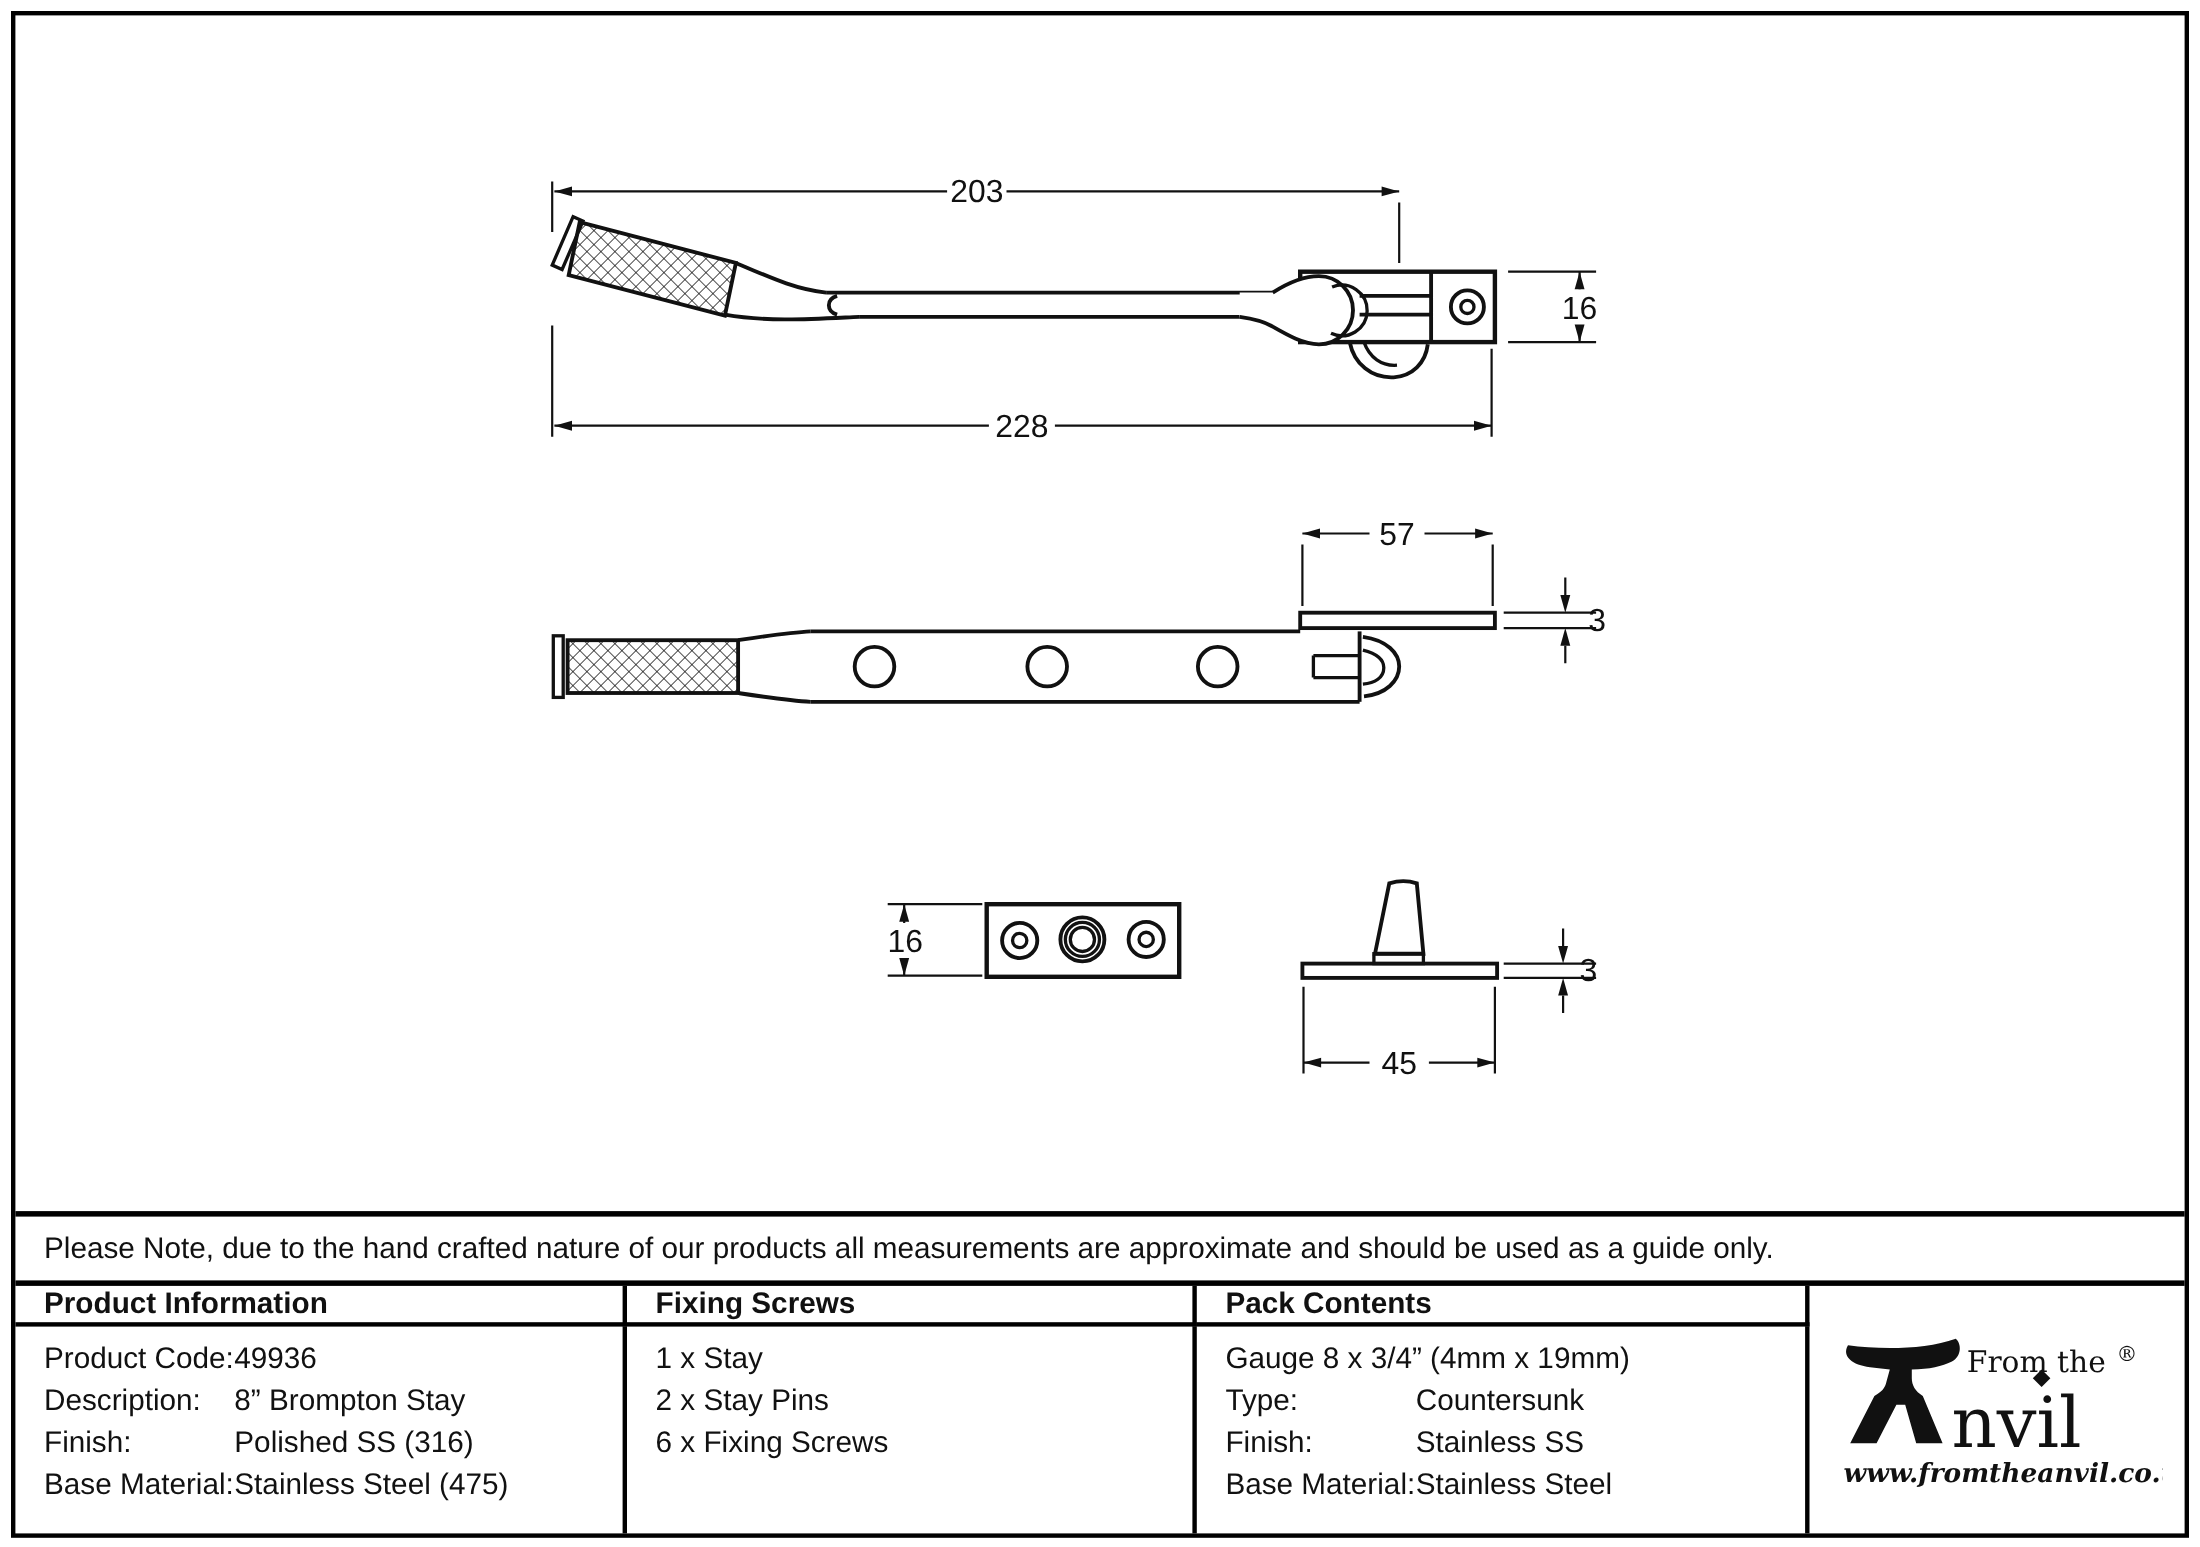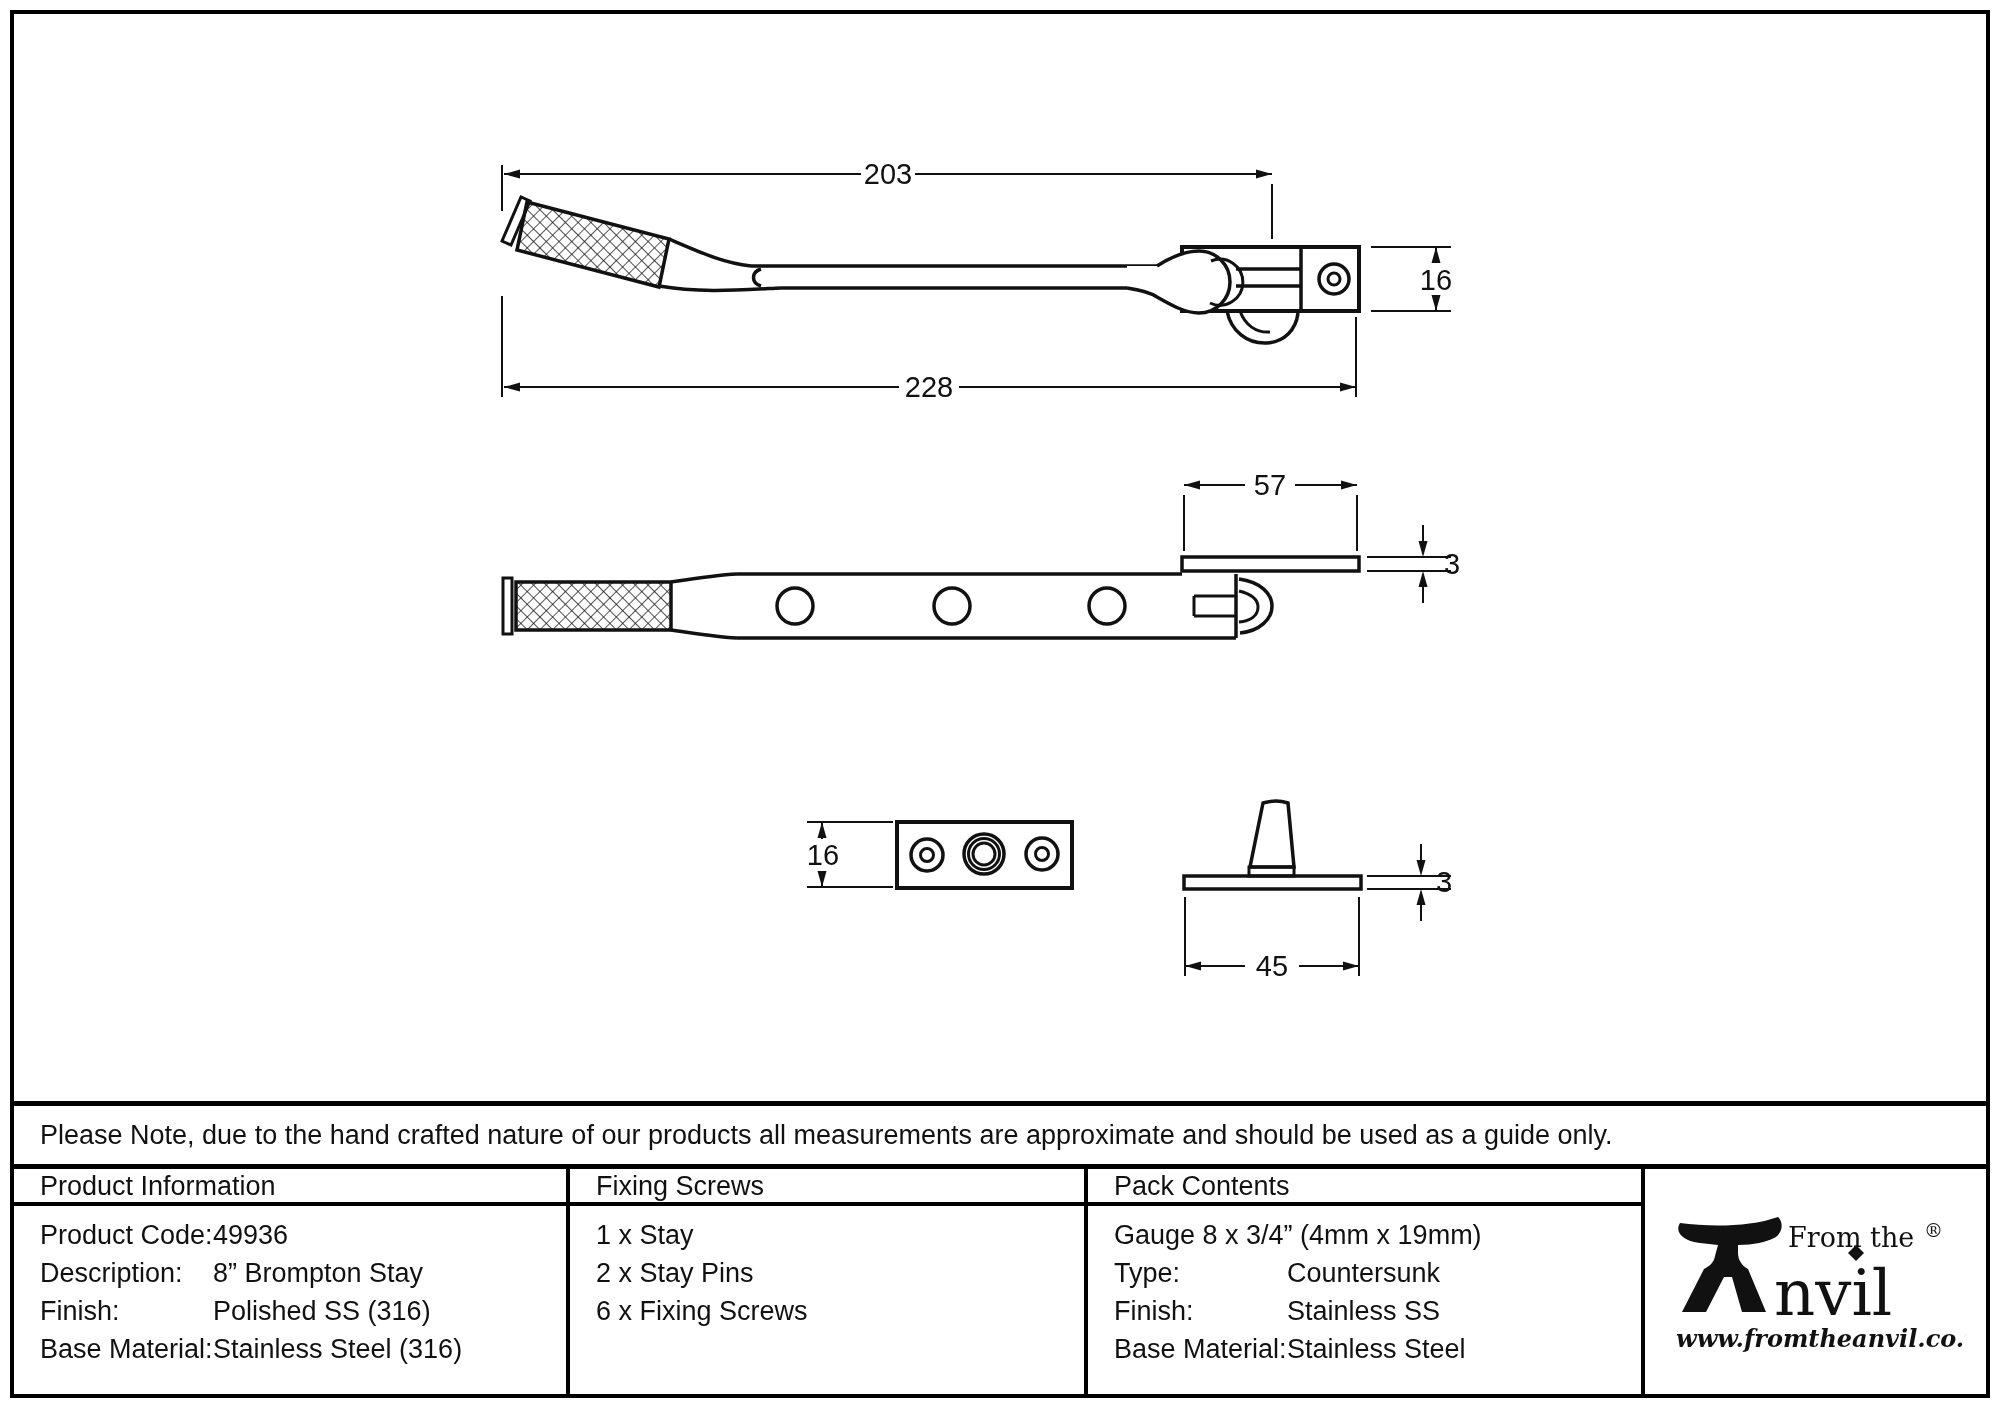--- a/index.html
+++ b/index.html
@@ -7,22 +7,22 @@
   .page{position:relative;width:2000px;height:1406px;background:#fff;box-sizing:border-box;}
   .frame{position:absolute;left:10px;top:10px;right:10px;bottom:8px;border:4px solid #000;
          display:flex;flex-direction:column;box-sizing:border-box;}
   .drawing-area{height:1087px;position:relative;overflow:hidden;border-radius:17px;}
   .drawing-area svg{display:block;}
   .note-row{border-top:5px solid #000;height:58px;display:flex;align-items:center;
             padding-left:26px;font-size:27px;box-sizing:content-box;}
   .spec-table{border-top:5px solid #000;flex:1;display:grid;
               grid-template-columns:556px 518px 557px 1fr;grid-template-rows:37px 1fr;}
   .cell{box-sizing:border-box;}
-  .th{border-bottom:4px solid #000;display:flex;align-items:flex-end;padding-left:26px;
-      font-size:27px;}
+  .th{border-bottom:4px solid #000;display:flex;align-items:center;padding-left:26px;
+      font-size:27px;font-weight:bold;}
   .col-line{border-right:4px solid #000;}
   .tb{padding:10px 0 0 26px;font-size:27px;line-height:38px;}
   .kv{display:flex;}
   .kv .k{width:173px;flex:0 0 173px;}
   .logo-cell{grid-column:4;grid-row:1 / span 2;display:flex;align-items:center;justify-content:center;}
   .dimtxt{font-family:"Liberation Sans", sans-serif;font-size:29px;fill:#111;}
   .brand-serif{font-family:"DejaVu Serif", serif;}
 </style>
 </head>
 <body>
@@ -223,21 +223,21 @@
         <div class="kv">
           <span class="k">Description:</span>
           <span class="v">8” Brompton Stay</span>
         </div>
         <div class="kv">
           <span class="k">Finish:</span>
           <span class="v">Polished SS (316)</span>
         </div>
         <div class="kv">
           <span class="k">Base Material:</span>
-          <span class="v">Stainless Steel (316)</span>
+          <span class="v">Stainless Steel (475)</span>
         </div>
       </div>
 
       <div class="cell tb col-line">
         <div>1 x Stay</div>
         <div>2 x Stay Pins</div>
         <div>6 x Fixing Screws</div>
       </div>
 
       <div class="cell tb col-line">

